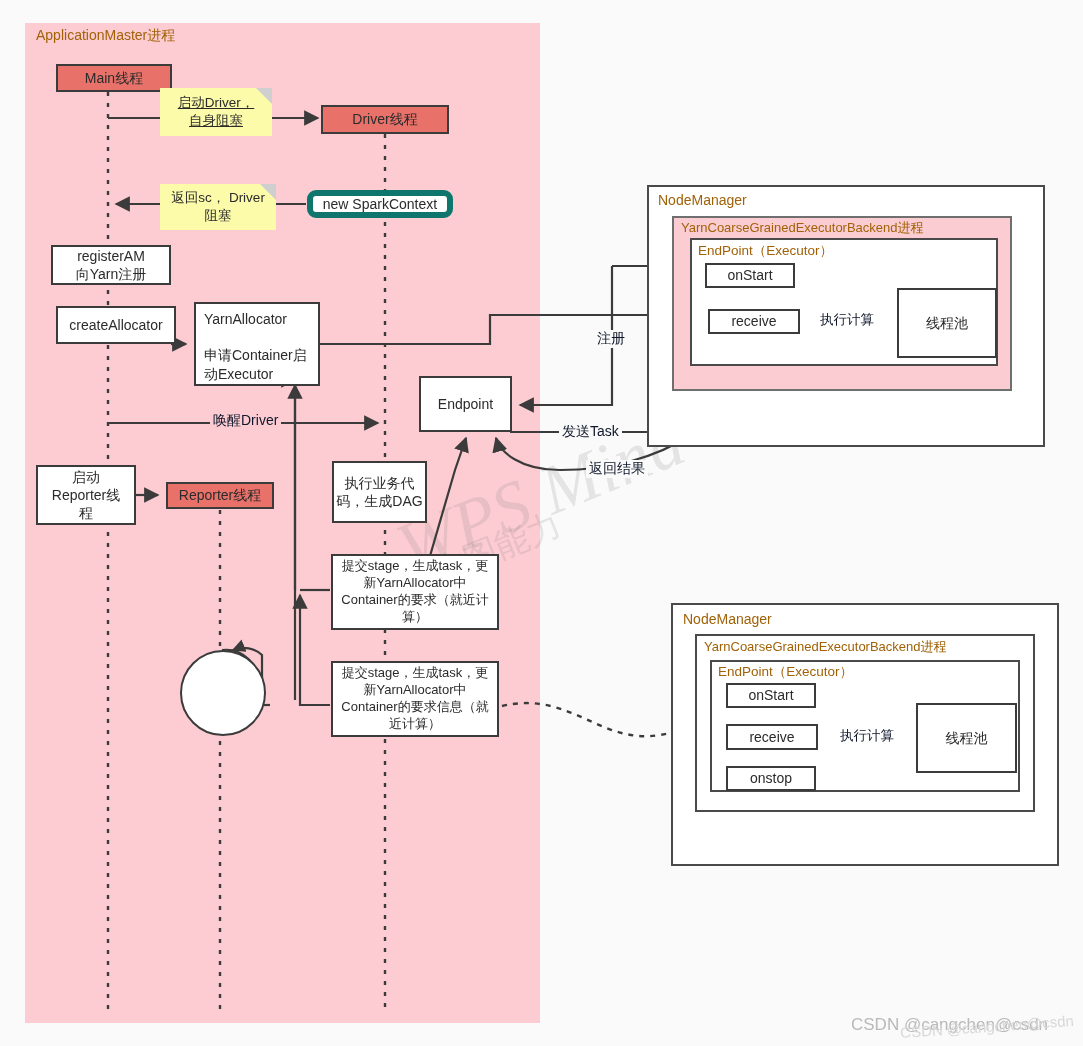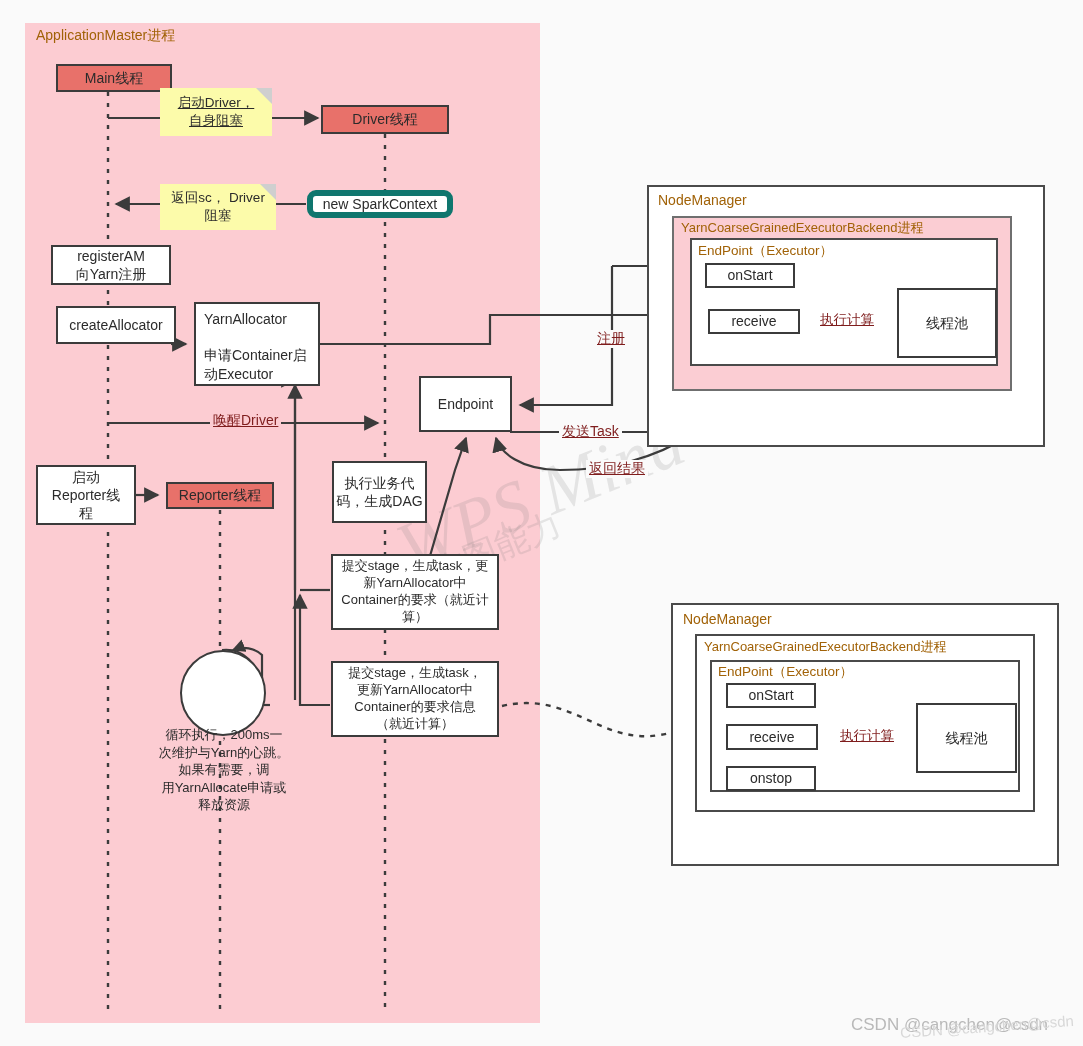--- a/index.html
+++ b/index.html
@@ -12,21 +12,21 @@
   .redbox{background:#e8716a;border:2px solid #3b3b3b;font-size:14px;color:#2b2b2b;}
   .rounded{background:#ffffff;border:6px solid #0f766e;border-radius:9px;font-size:14px;}
   .container-pink{position:absolute;background:#fcccd2;box-sizing:border-box;}
   .container-pink2{position:absolute;background:#fbcdd3;border:2px solid #6f6f6f;box-sizing:border-box;}
   .container-white{position:absolute;background:#ffffff;border:2px solid #4a4a4a;box-sizing:border-box;}
   .container-white-thin{position:absolute;background:#ffffff;border:2px solid #4a4a4a;box-sizing:border-box;}
   .ctitle{position:absolute;font-size:14px;color:#a16207;white-space:nowrap;}
   .note{position:absolute;background:#fcfbaa;box-sizing:border-box;font-size:13.5px;color:#2b2b2b;
         display:flex;align-items:center;justify-content:center;text-align:center;line-height:1.35;}
   .note .fold{position:absolute;right:0;top:0;width:0;height:0;border-left:16px solid transparent;border-top:16px solid #cfcfcf;}
-  .edgelabel{position:absolute;font-size:14px;color:#7f1d1d;background:transparent;white-space:nowrap;text-decoration:underline;}
+  .edgelabel{position:absolute;font-size:14px;color:#0f172a;background:transparent;white-space:nowrap;}
   .edgelabel.masked{background:#fcccd2;}
   .edgelabel.maskedw{background:#fafafa;}
   .circ{position:absolute;border:2px solid #3b3b3b;border-radius:50%;background:#ffffff;box-sizing:border-box;}
   .looptext{position:absolute;font-size:13px;color:#2b2b2b;text-align:center;line-height:1.35;white-space:pre-line;}
   .watermark{position:absolute;color:rgba(120,120,120,.16);font-size:70px;font-style:italic;
               transform:rotate(-22deg);user-select:none;white-space:nowrap;font-family:"Liberation Serif",serif;}
   .watermark2{position:absolute;color:rgba(120,120,120,.16);font-size:34px;
               transform:rotate(-22deg);user-select:none;white-space:nowrap;}
   .csdn{position:absolute;color:#b9b9b9;font-size:17px;white-space:nowrap;}
   .csdn2{position:absolute;color:#d8d8d8;font-size:15px;white-space:nowrap;transform:rotate(-4deg);}
@@ -202,29 +202,24 @@
 
   <div class="node plainbox" style="left:332px;top:461px;width:95px;height:62px;">
     <span style="display:block;">
       <span>执行业务代</span><br>
       <span>码，生成DAG</span>
     </span>
   </div>
 
   <div class="node plainbox" style="left:331px;top:554px;width:168px;height:76px;font-size:13px;padding:0 4px;">提交stage，生成task，更新YarnAllocator中Container的要求（就近计算）</div>
 
-  <div class="node plainbox" style="left:331px;top:661px;width:168px;height:76px;font-size:13px;padding:0 11px;">提交stage，生成task，更新YarnAllocator中Container的要求信息（就近计算）</div>
+  <div class="node plainbox" style="left:331px;top:661px;width:168px;height:76px;font-size:13px;padding:0 4px;">提交stage，生成task，更新YarnAllocator中Container的要求信息（就近计算）</div>
 
   <div class="circ" style="left:180px;top:650px;width:86px;height:86px;"></div>
 
-  <div class="looptext" style="left:148px;top:726px;width:152px;">循环执行，200ms一
-次维护与Yarn的心跳。
-如果有需要，调
-用YarnAllocate申请或
-释放资源</div>
 
   <div class="edgelabel masked" style="left:210px;top:412px;padding:0 3px;">唤醒Driver</div>
 
   <div class="container-white" style="left:647px;top:185px;width:398px;height:262px;"></div>
   <div class="ctitle" style="left:658px;top:192px;">NodeManager</div>
 
   <div class="container-pink2" style="left:672px;top:216px;width:340px;height:175px;"></div>
   <div class="ctitle" style="left:681px;top:219px;font-size:13px;">YarnCoarseGrainedExecutorBackend进程</div>
 
   <div class="container-white-thin" style="left:690px;top:238px;width:308px;height:128px;"></div>

